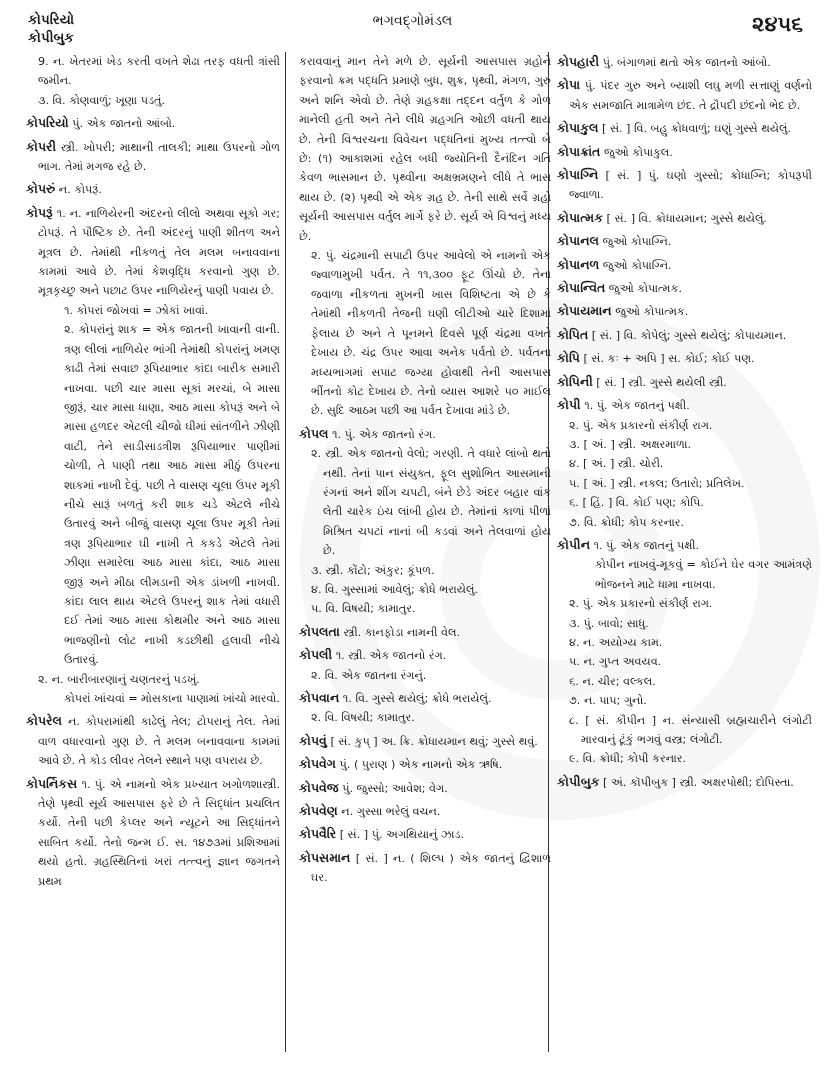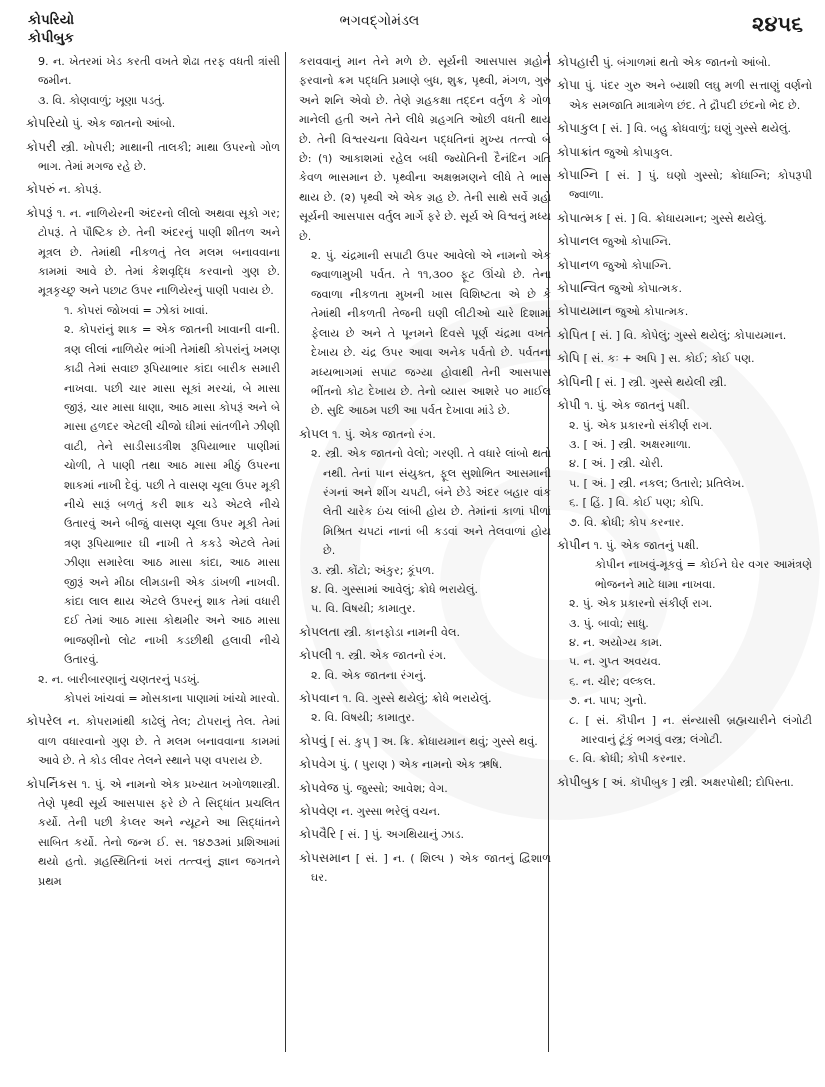--- a/index.html
+++ b/index.html
@@ -8,35 +8,35 @@
   .watermark {
     position: absolute; left: 300px; top: 300px; width: 520px; height: 520px;
     border-radius: 50%; border: 60px solid rgba(0,0,0,0.035); pointer-events: none;
   }
   .watermark2 {
     position: absolute; left: 440px; top: 470px; width: 230px; height: 230px;
     border-radius: 50%; border: 40px solid rgba(0,0,0,0.03); pointer-events: none;
   }
   .header { position: absolute; top: 6px; left: 0; width: 825px; height: 44px; }
   .guide { position: absolute; left: 28px; top: 4px; font-weight: bold; font-size: 13.5px; line-height: 18px; }
-  .title { position: absolute; left: 0; width: 759px; top: 6px; text-align: center; font-size: 14px; }
+  .title { position: absolute; left: 0; width: 825px; top: 6px; text-align: center; font-size: 14px; }
   .pageno { position: absolute; right: 22px; top: 6px; font-size: 21px; font-weight: bold; }
   .col {
     position: absolute; top: 52px; height: 1030px; overflow: hidden;
     font-size: 11.2px; line-height: 19.4px;
   }
   .col1 { left: 26px; width: 254px; }
   .col2 { left: 299px; width: 252px; }
   .col3 { left: 557px; width: 255px; }
   .divider { position: absolute; top: 52px; width: 1px; background: #333; }
   .div1 { left: 285px; height: 1000px; }
   .div2 { left: 548px; height: 1000px; }
   .entry { margin-bottom: 3px; text-align: justify; }
   .entry.hang { padding-left: 12px; text-indent: -12px; }
-  .hw { font-weight: normal; font-size: 12.5px; }
+  .hw { font-weight: bold; font-size: 12.5px; }
   .sense { display: block; padding-left: 12px; text-align: justify; }
   .idiom { display: block; padding-left: 26px; text-indent: 0; text-align: justify; }
 </style>
 </head>
 <body>
 
 <div class="watermark"></div>
 <div class="watermark2"></div>
 
 <div class="header">

